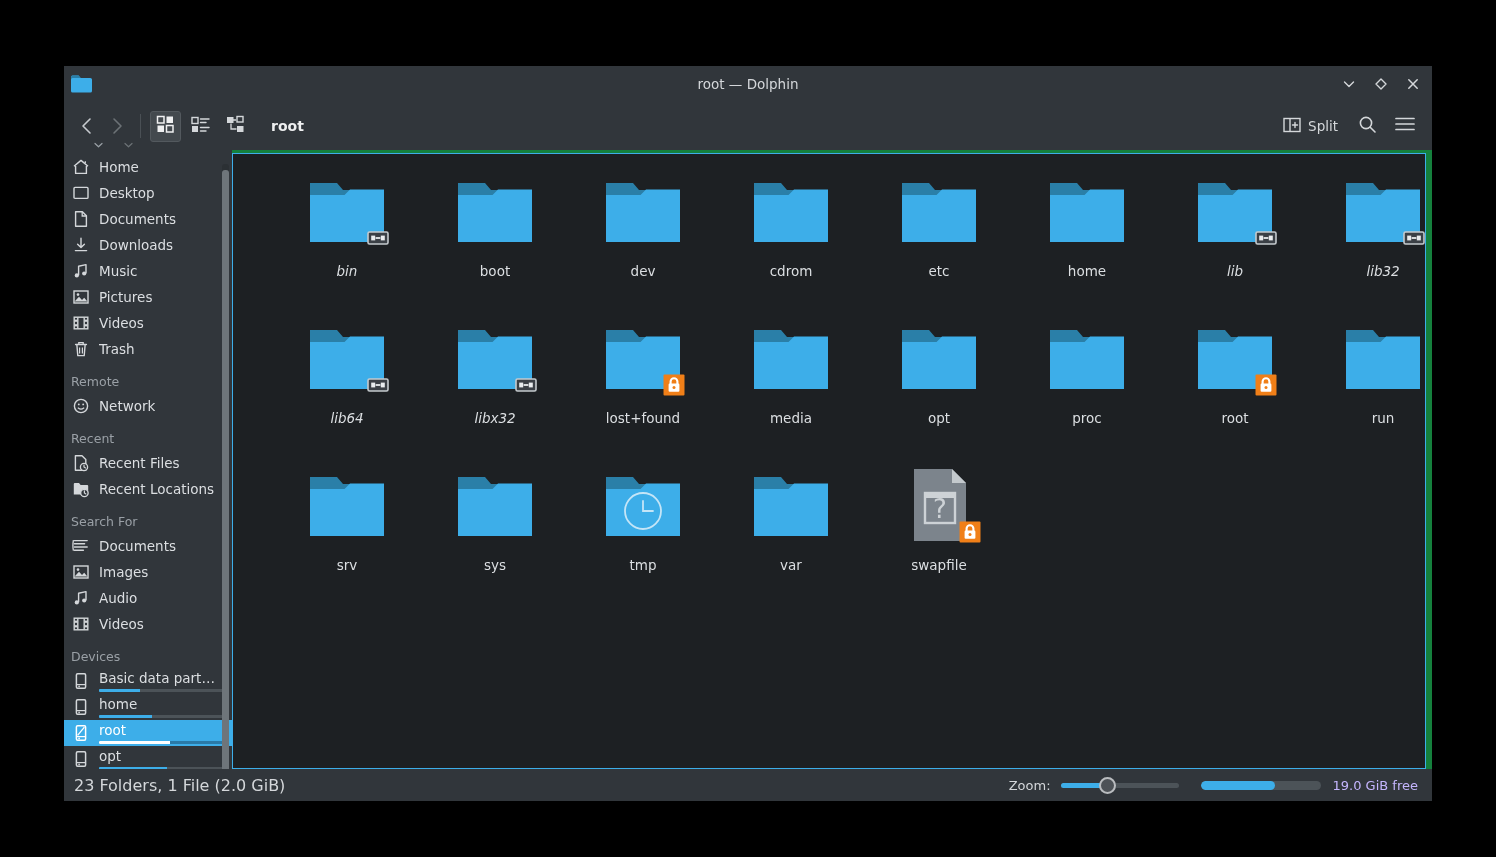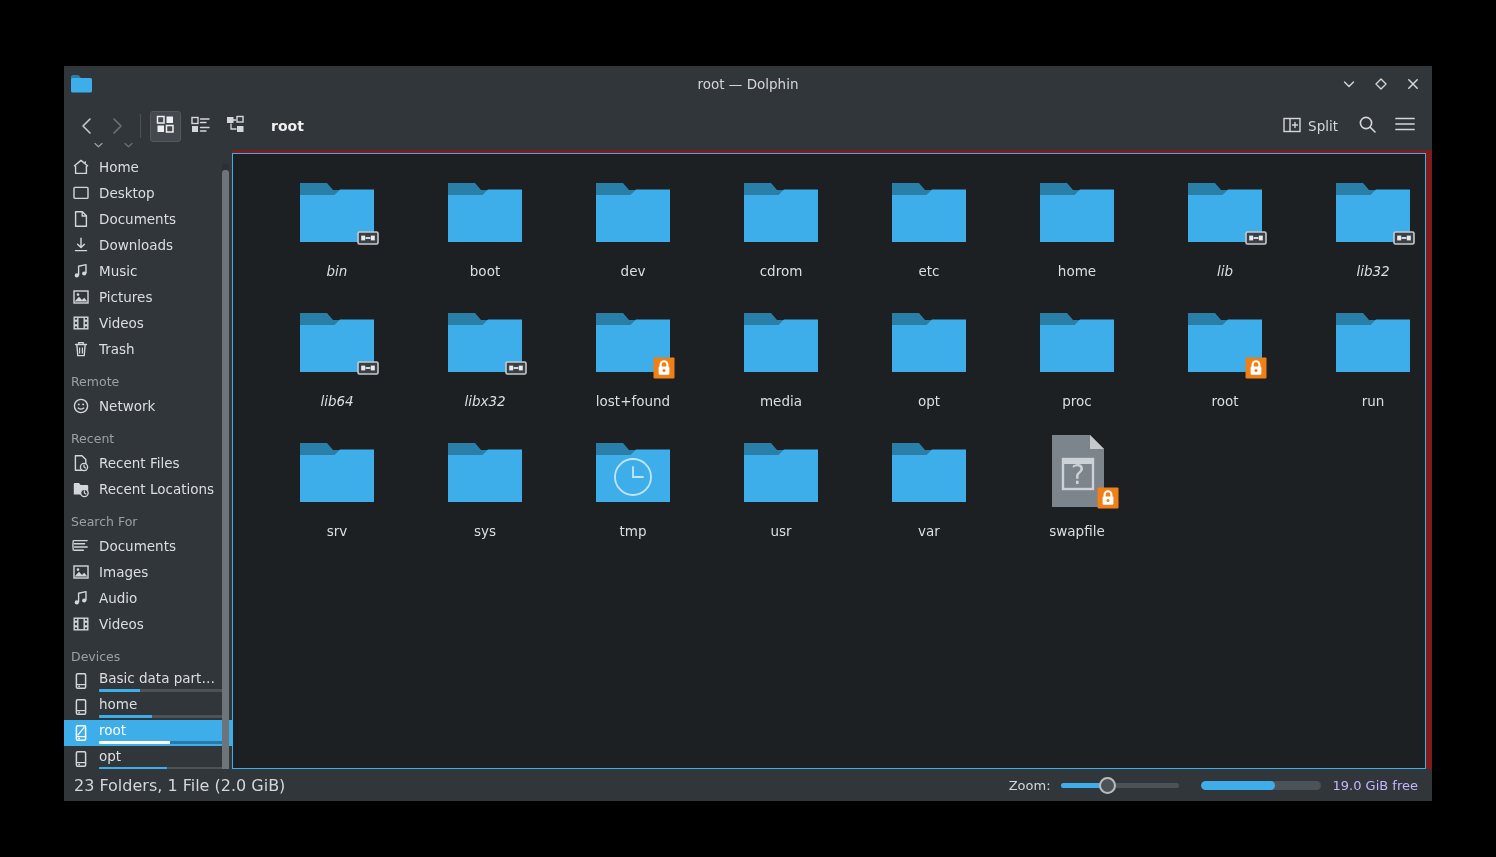--- a/index.html
+++ b/index.html
@@ -126,21 +126,21 @@
     display: flex; align-items: center; justify-content: center;
     cursor: pointer;
     margin-left: 8px;
   }
 
   
   .body {
     flex: 1 1 auto;
     display: flex;
     min-height: 0;
-    background: #7f1d1d;
+    background: #15803d;
   }
 
   
   .sidebar {
     width: 168px;
     flex: 0 0 168px;
     background: #31363b;
     position: relative;
     overflow: hidden;
     padding-top: 4px;
@@ -229,22 +229,22 @@
     flex: 1 1 auto;
     background: #1d2023;
     border: 1px solid #3daee9;
     box-sizing: border-box;
     position: relative;
     overflow: hidden;
   }
   .grid {
     display: grid;
     grid-template-columns: repeat(8, 148px);
-    padding: 13px 8px 0 30px;
-    row-gap: 2px;
+    padding: 13px 8px 0 40px;
+    row-gap: 19px;
   }
   .item {
     width: 148px;
     height: 128px;
     display: flex;
     flex-direction: column;
     align-items: center;
     cursor: pointer;
   }
   .item-icon {
@@ -867,27 +867,20 @@
                     <path d="M0 -10 V0 H10" fill="none" stroke="#cfe9f7" stroke-width="1.8" stroke-linecap="round" opacity="0.92"></path>
                   </g>
                 </svg></div>
               <div class="item-label">tmp</div>
             </div>
             <div class="item">
               <div class="item-icon"><svg width="86" height="80" viewBox="0 0 86 80">
                   <path d="M6 12 H33 L39 19 H80 V24 H6 Z" fill="#2a7fa8"></path>
                   <path d="M6 24 H40.5 L46 18.5 H80 V71 H6 Z" fill="#3daee9"></path>
                 </svg></div>
-              <div class="item-label">usr</div>
-            </div>
-            <div class="item">
-              <div class="item-icon"><svg width="86" height="80" viewBox="0 0 86 80">
-                  <path d="M6 12 H33 L39 19 H80 V24 H6 Z" fill="#2a7fa8"></path>
-                  <path d="M6 24 H40.5 L46 18.5 H80 V71 H6 Z" fill="#3daee9"></path>
-                </svg></div>
               <div class="item-label">var</div>
             </div>
             <div class="item">
               <div class="item-icon"><svg width="86" height="80" viewBox="0 0 86 80">
                   <path d="M18 4 H56 L70 18 V76 H18 Z" fill="#7c848c"></path>
                   <path d="M56 4 L70 18 H56 Z" fill="#c3c9cd"></path>
                   <rect x="29" y="28" width="30" height="30" fill="none" stroke="#cdd2d6" stroke-width="2.4"></rect>
                   <rect x="29" y="28" width="30" height="5" fill="#cdd2d6"></rect>
                   <text x="44" y="53" font-family="DejaVu Sans, sans-serif" font-size="26" fill="#cdd2d6" text-anchor="middle">?</text>
                 </svg><span class="emblem"><svg width="22" height="22" viewBox="0 0 22 22">

